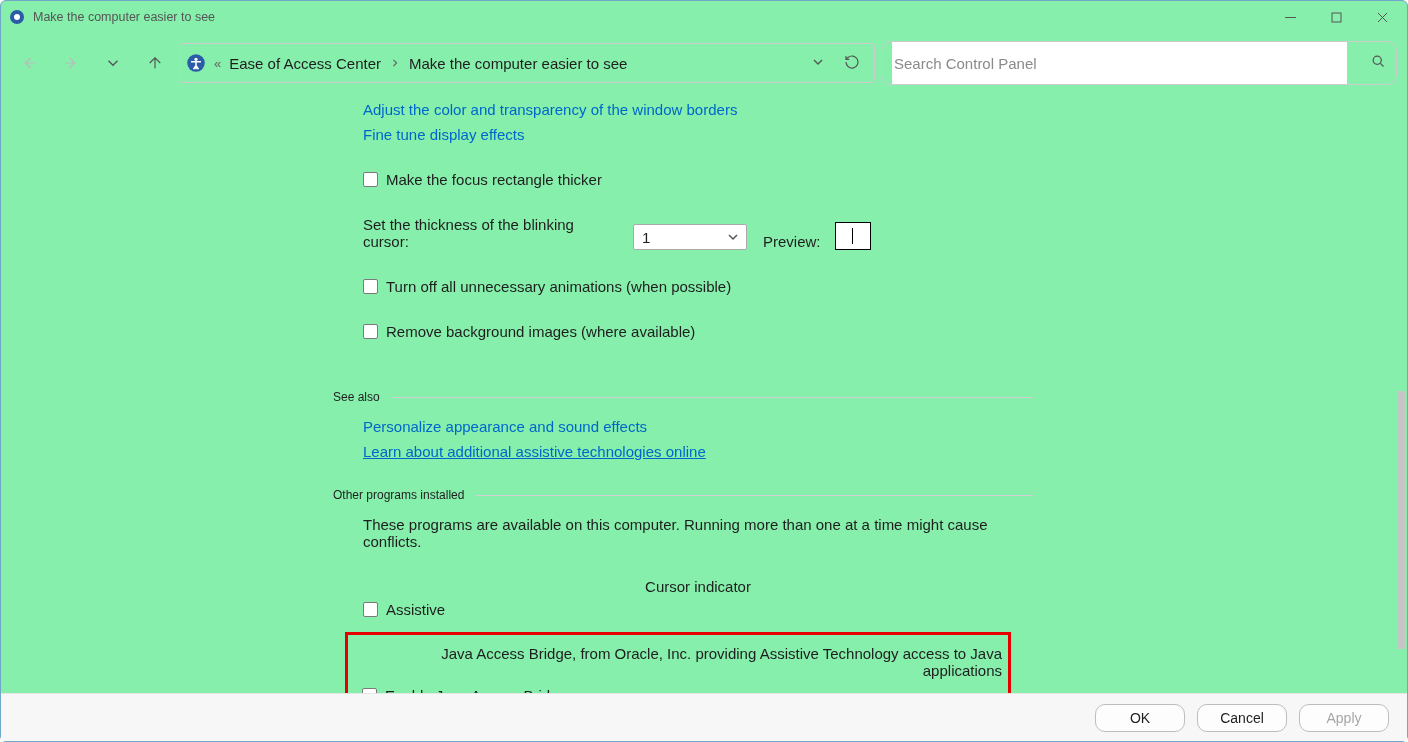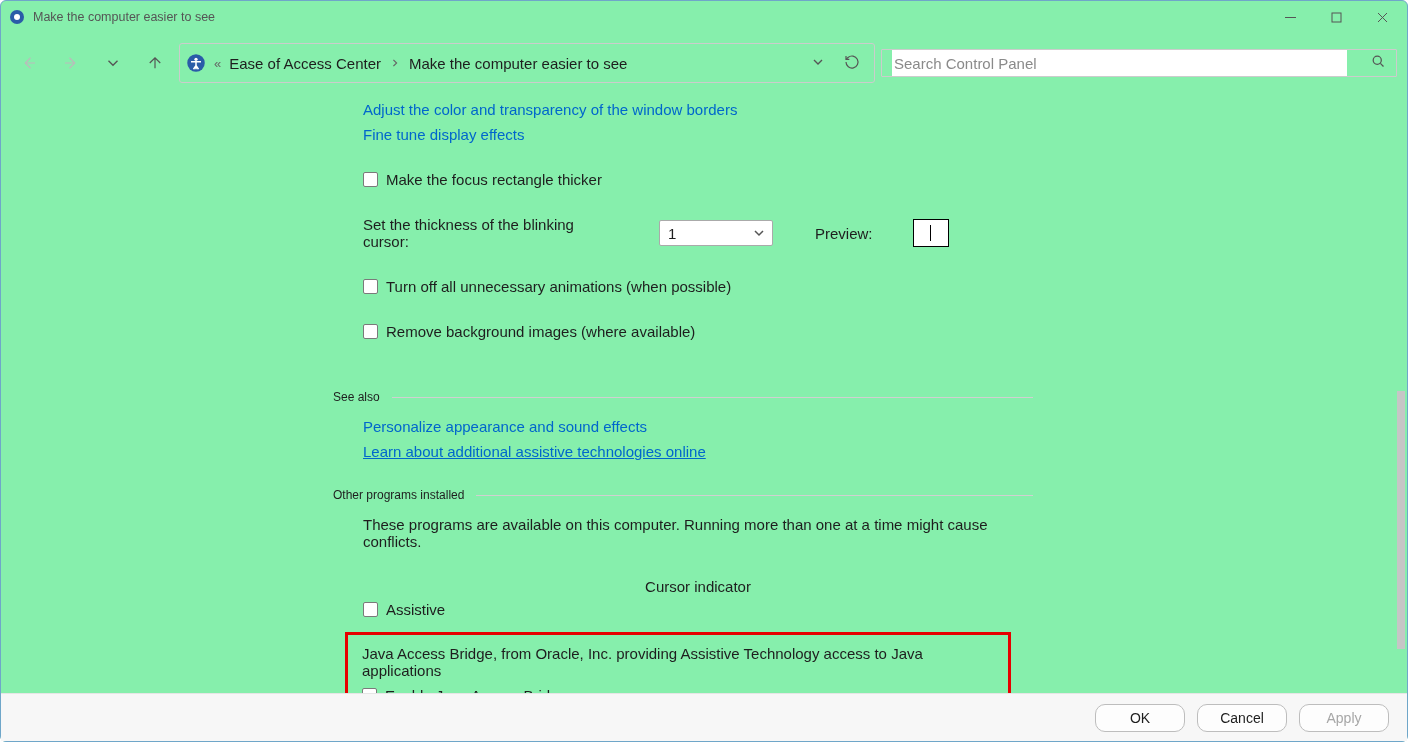--- a/index.html
+++ b/index.html
@@ -64,23 +64,23 @@
     width: 20px; height: 20px;
     display: inline-flex; align-items: center; justify-content: center;
   }
   .bc-guillemet { color: #666; font-size: 13px; }
   .bc-chev { color: #666; font-size: 12px; margin: 0 2px; }
   .bc-spacer { flex: 1; }
   .bc-right { color: #555; display: inline-flex; align-items: center; gap: 18px; padding-right: 8px; }
   .bc-right svg { width: 16px; height: 16px; }
 
   .search {
-    width: 516px; height: 28px;
+    width: 516px; height: 44px;
     border: 1px solid #ccc;
-    border-radius: 1px;
+    border-radius: 10px;
     display: flex; align-items: center;
     padding: 0 10px;
     color: #777;
     font-size: 15px;
     gap: 24px;
   }
   .search input {
     border: 0; outline: none;
     flex: 1; height: 100%; font-size: 15px; color: #333;
   }
@@ -153,20 +153,21 @@
     background: #fff;
     display: inline-flex; align-items: center; justify-content: center;
   }
   .preview-cursor { width: 1.5px; height: 16px; background: #000; }
 
   .highlight {
     border: 3px solid #e60000;
     padding: 10px 6px 10px 14px;
     margin-left: 12px;
     width: 666px;
+    text-align: right;
   }
 
   .scrollbar-track {
     position: absolute; right: 0; top: 0; bottom: 0; width: 14px; background: transparent;
   }
   .scrollbar-thumb {
     position: absolute; right: 2px; width: 8px; top: 298px; height: 258px;
     background: #c6c6c6; border-radius: 0;
   }
 
@@ -182,21 +183,21 @@
   .btn {
     width: 90px; height: 28px;
     border: 1px solid #bdbdbd;
     background: #fdfdfd;
     border-radius: 10px;
     display: inline-flex; align-items: center; justify-content: center;
     font-size: 14px; color: #1e1e1e;
   }
   .btn.disabled { color: #a7a7a7; }
 
-  .thickness-row { display: flex; align-items: center; gap: 40px; }
+  .thickness-row { display: flex; align-items: flex-end; gap: 14px; }
   .thickness-row .label { width: 256px; }
   .thickness-row .preview-label { margin-left: 2px; }
 </style>
 </head>
 <body>
 
 <div class="window">
 
   <div class="titlebar">
     <span class="titlebar-icon">

